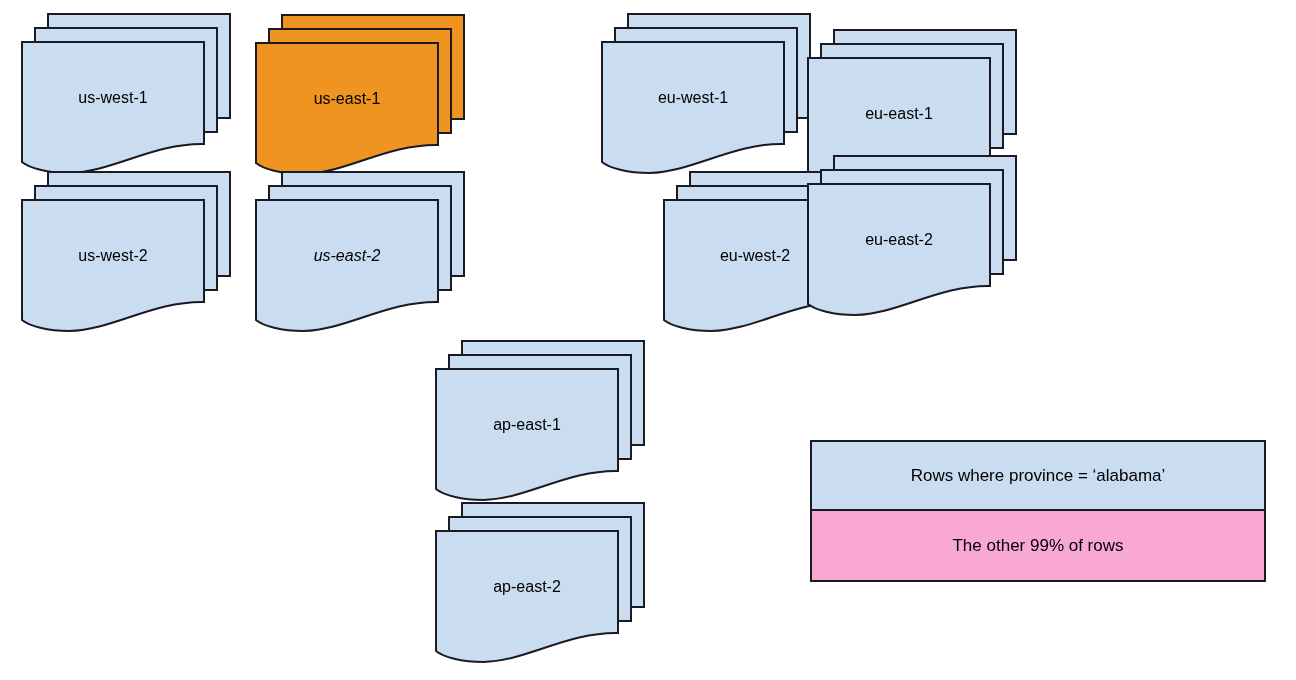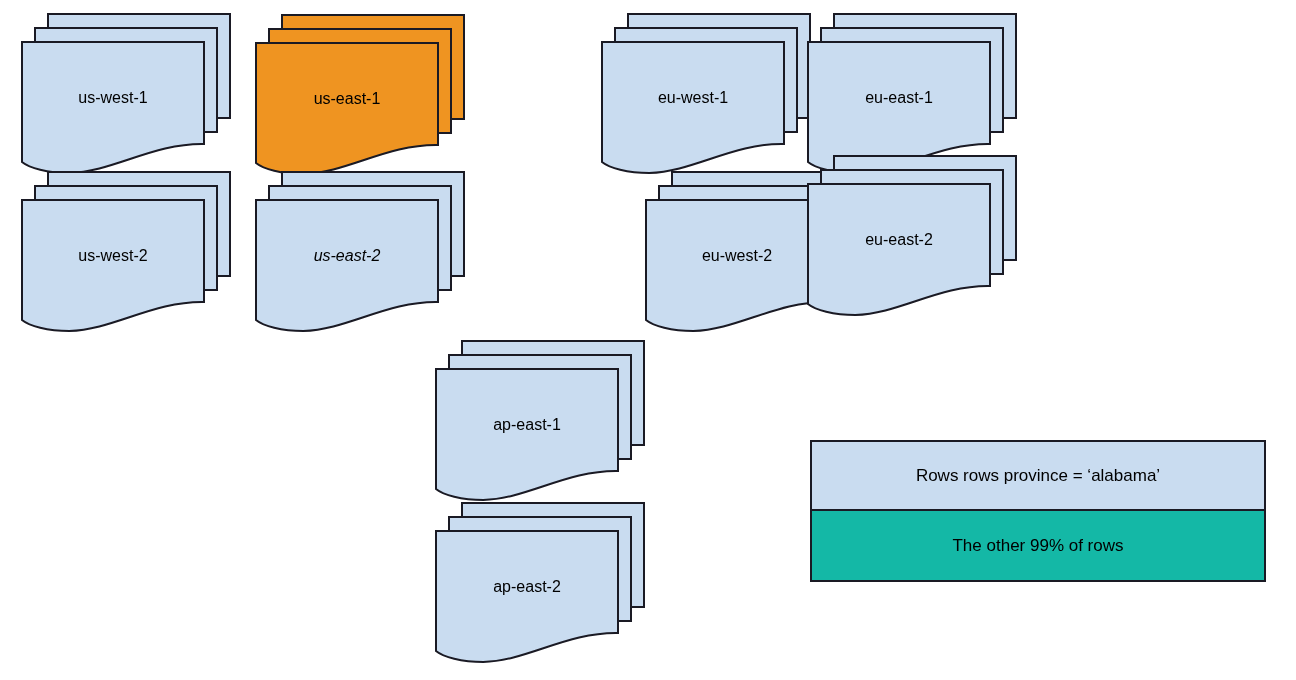--- a/index.html
+++ b/index.html
@@ -54,21 +54,21 @@
     justify-content: center;
     font-size: 17px;
     color: #000000;
     box-sizing: border-box;
   }
   .legend-row.blue {
     background: #c9dcf0;
     border-bottom: 2px solid #1a1a24;
   }
   .legend-row.orange {
-    background: #14b8a6;
+    background: #f9a8d4;
   }
 </style>
 </head>
 <body>
 
 <div id="canvas">
 
   <div id="stacks-layer">
       <div class="doc-stack" style="left: 14px; top: 14px; width: 208px; height: 166px;">
         <svg width="208" height="166" viewBox="0 0 208 166">
@@ -87,21 +87,21 @@
         </svg>
       </div>
       <div class="doc-stack" style="left: 594px; top: 14px; width: 208px; height: 166px; text-decoration: underline;">
         <svg width="208" height="166" viewBox="0 0 208 166">
           <path d="M 26 0 L 208 0 L 208 104 L 26 104 Z" fill="#c9dcf0" stroke="#1a1a24" stroke-width="2" stroke-linejoin="miter"></path>
           <path d="M 13 14 L 195 14 L 195 118 L 13 118 Z" fill="#c9dcf0" stroke="#1a1a24" stroke-width="2" stroke-linejoin="miter"></path>
           <path d="M 0 28 L 182 28 L 182 130 C 131.04 129 91 158 47.32 159 C 25.480000000000004 159 7.28 154 0 148 Z" fill="#c9dcf0" stroke="#1a1a24" stroke-width="2" stroke-linejoin="miter"></path>
           <text class="stack-label" x="91" y="85">eu-west-1</text>
         </svg>
       </div>
-      <div class="doc-stack" style="left: 800px; top: 14px; width: 208px; height: 166px;">
+      <div class="doc-stack" style="left: 800px; top: 30px; width: 208px; height: 166px;">
         <svg width="208" height="166" viewBox="0 0 208 166">
           <path d="M 26 0 L 208 0 L 208 104 L 26 104 Z" fill="#c9dcf0" stroke="#1a1a24" stroke-width="2" stroke-linejoin="miter"></path>
           <path d="M 13 14 L 195 14 L 195 118 L 13 118 Z" fill="#c9dcf0" stroke="#1a1a24" stroke-width="2" stroke-linejoin="miter"></path>
           <path d="M 0 28 L 182 28 L 182 130 C 131.04 129 91 158 47.32 159 C 25.480000000000004 159 7.28 154 0 148 Z" fill="#c9dcf0" stroke="#1a1a24" stroke-width="2" stroke-linejoin="miter"></path>
           <text class="stack-label" x="91" y="85">eu-east-1</text>
         </svg>
       </div>
       <div class="doc-stack" style="left: 14px; top: 172px; width: 208px; height: 166px; text-decoration: underline;">
         <svg width="208" height="166" viewBox="0 0 208 166">
           <path d="M 26 0 L 208 0 L 208 104 L 26 104 Z" fill="#c9dcf0" stroke="#1a1a24" stroke-width="2" stroke-linejoin="miter"></path>
@@ -111,21 +111,21 @@
         </svg>
       </div>
       <div class="doc-stack" style="left: 248px; top: 172px; width: 208px; height: 166px; font-style: italic;">
         <svg width="208" height="166" viewBox="0 0 208 166">
           <path d="M 26 0 L 208 0 L 208 104 L 26 104 Z" fill="#c9dcf0" stroke="#1a1a24" stroke-width="2" stroke-linejoin="miter"></path>
           <path d="M 13 14 L 195 14 L 195 118 L 13 118 Z" fill="#c9dcf0" stroke="#1a1a24" stroke-width="2" stroke-linejoin="miter"></path>
           <path d="M 0 28 L 182 28 L 182 130 C 131.04 129 91 158 47.32 159 C 25.480000000000004 159 7.28 154 0 148 Z" fill="#c9dcf0" stroke="#1a1a24" stroke-width="2" stroke-linejoin="miter"></path>
           <text class="stack-label" x="91" y="85">us-east-2</text>
         </svg>
       </div>
-      <div class="doc-stack" style="left: 610px; top: 172px; width: 208px; height: 166px; padding-left: 28px;">
+      <div class="doc-stack" style="left: 628px; top: 172px; width: 208px; height: 166px; padding-left: 28px;">
         <svg width="208" height="166" viewBox="0 0 208 166">
           <path d="M 26 0 L 208 0 L 208 104 L 26 104 Z" fill="#c9dcf0" stroke="#1a1a24" stroke-width="2" stroke-linejoin="miter"></path>
           <path d="M 13 14 L 195 14 L 195 118 L 13 118 Z" fill="#c9dcf0" stroke="#1a1a24" stroke-width="2" stroke-linejoin="miter"></path>
           <path d="M 0 28 L 182 28 L 182 130 C 131.04 129 91 158 47.32 159 C 25.480000000000004 159 7.28 154 0 148 Z" fill="#c9dcf0" stroke="#1a1a24" stroke-width="2" stroke-linejoin="miter"></path>
           <text class="stack-label" x="91" y="85">eu-west-2</text>
         </svg>
       </div>
       <div class="doc-stack" style="left: 800px; top: 156px; width: 208px; height: 166px;">
         <svg width="208" height="166" viewBox="0 0 208 166">
           <path d="M 26 0 L 208 0 L 208 104 L 26 104 Z" fill="#c9dcf0" stroke="#1a1a24" stroke-width="2" stroke-linejoin="miter"></path>
@@ -147,20 +147,20 @@
           <path d="M 26 0 L 208 0 L 208 104 L 26 104 Z" fill="#c9dcf0" stroke="#1a1a24" stroke-width="2" stroke-linejoin="miter"></path>
           <path d="M 13 14 L 195 14 L 195 118 L 13 118 Z" fill="#c9dcf0" stroke="#1a1a24" stroke-width="2" stroke-linejoin="miter"></path>
           <path d="M 0 28 L 182 28 L 182 130 C 131.04 129 91 158 47.32 159 C 25.480000000000004 159 7.28 154 0 148 Z" fill="#c9dcf0" stroke="#1a1a24" stroke-width="2" stroke-linejoin="miter"></path>
           <text class="stack-label" x="91" y="85">ap-east-2</text>
         </svg>
       </div>
     </div>
 
   <div class="legend">
     <div class="legend-row blue">
-      <span>Rows rows province = ‘alabama’</span>
+      <span>Rows where province = ‘alabama’</span>
     </div>
     <div class="legend-row orange">
       <span>The other 99% of rows</span>
     </div>
   </div>
 
 </div>
 
 </body></html>

